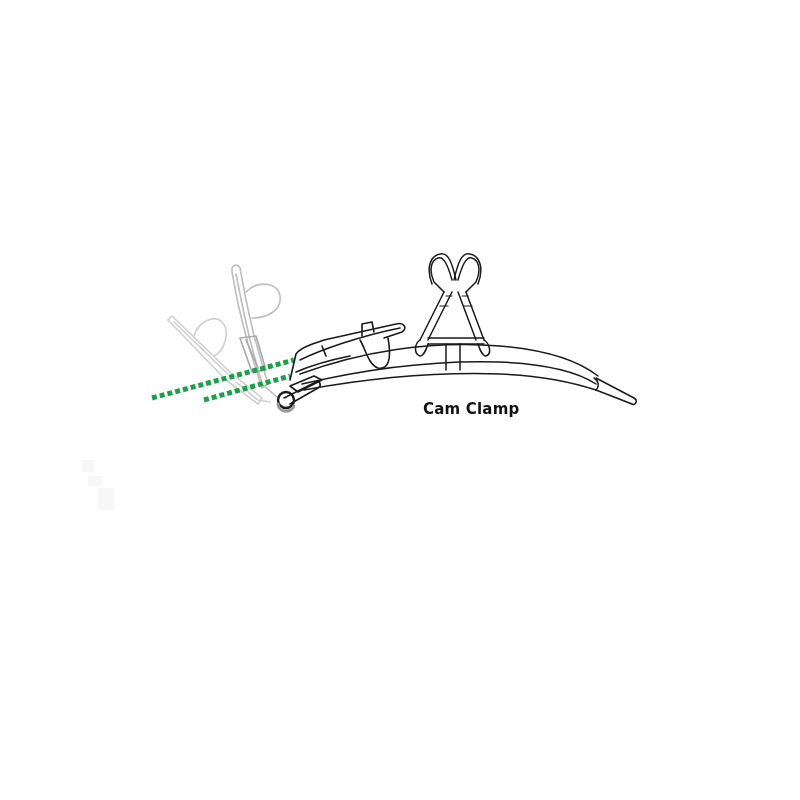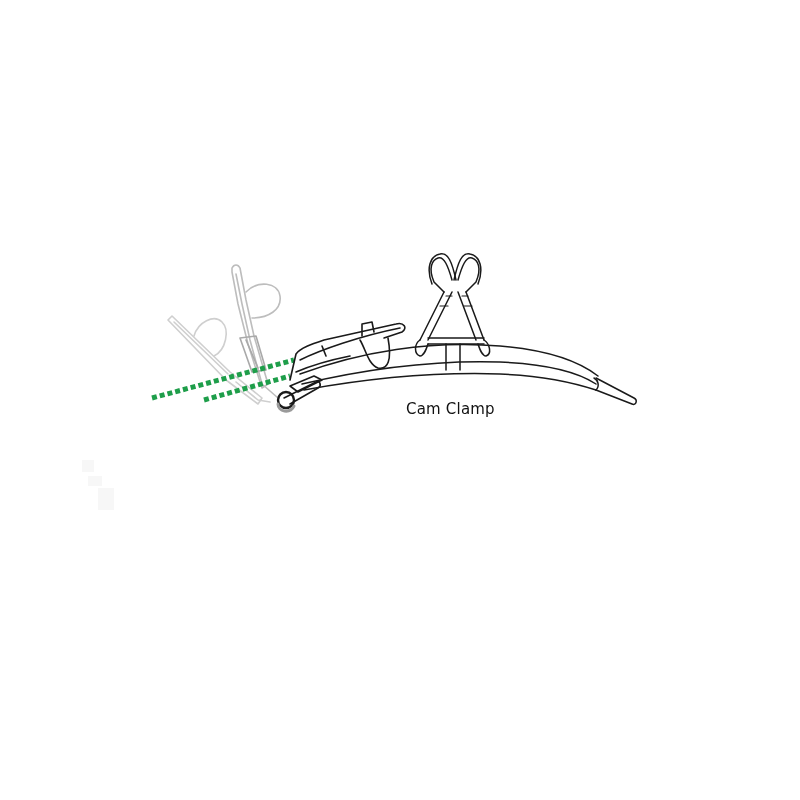--- a/index.html
+++ b/index.html
@@ -15,25 +15,26 @@
       overflow: hidden;
     }
     #stage svg {
       position: absolute;
       left: 0;
       top: 0;
     }
     .label {
       position: absolute;
       font-family: "DejaVu Sans", sans-serif;
-      font-weight: normal;
+      font-weight: bold;
       font-size: 15px;
       color: #111111;
       letter-spacing: 0.2px;
       white-space: nowrap;
+      margin-left: 17px;
     }
   </style>
 </head>
 <body>
 
 <div id="stage">
   <svg width="800" height="800" viewBox="0 0 800 800" xmlns="http://www.w3.org/2000/svg">
 
     <g fill="none" stroke="#cfcfcf" stroke-width="1.6" stroke-linejoin="round" stroke-linecap="round">
       <path d="M168 320 L172 316 L230 372 L262 398 L258 404 L226 380 Z"></path>

